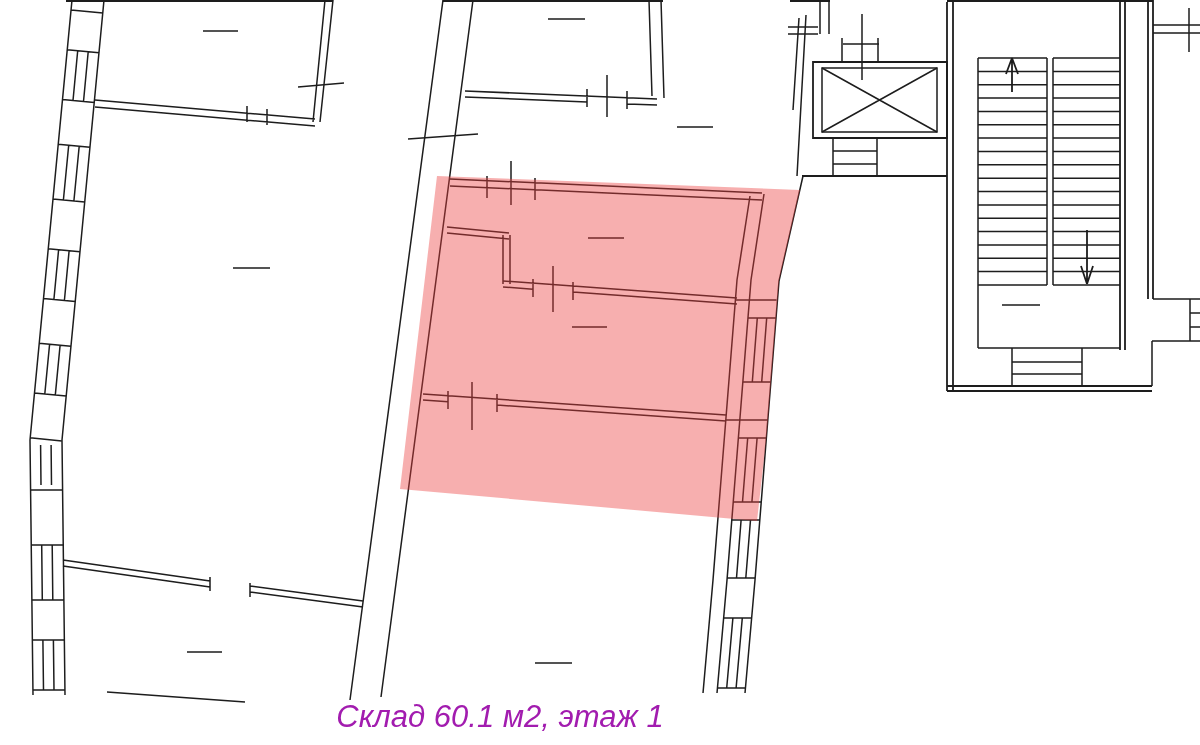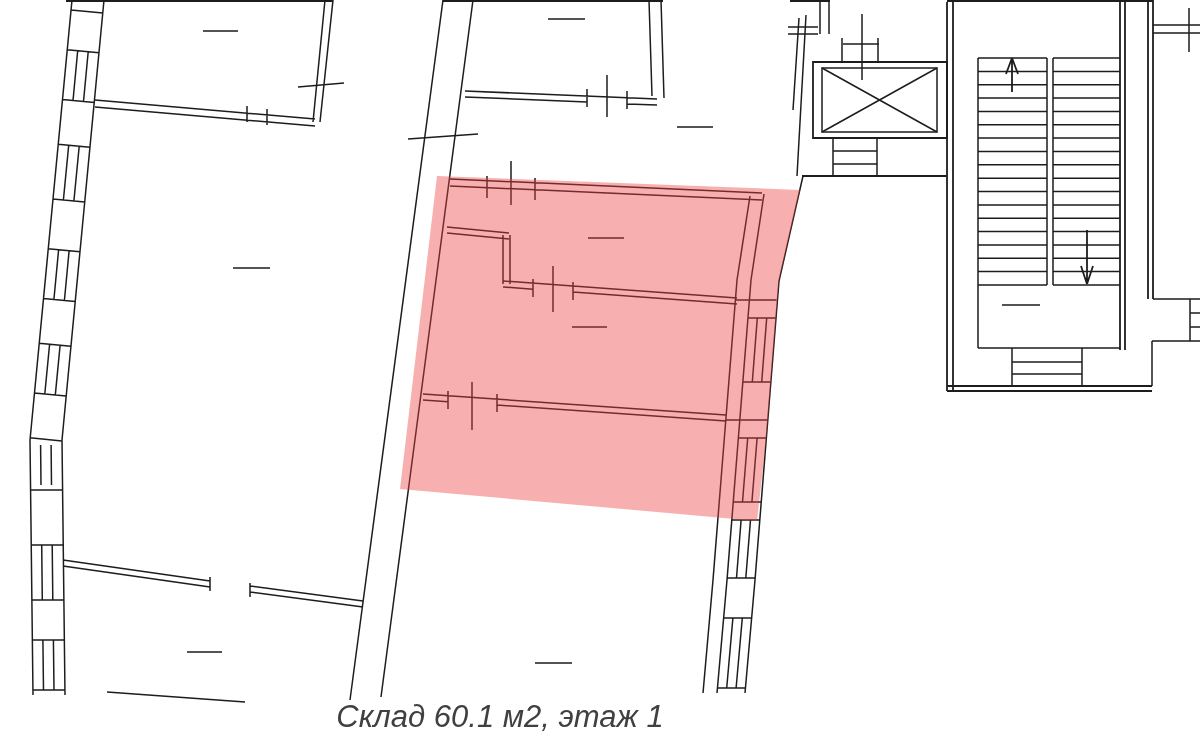--- a/index.html
+++ b/index.html
@@ -1,20 +1,20 @@
 <!DOCTYPE html>
 <html><head>
 <meta charset="utf-8">
 <style>
   html,body{margin:0;padding:0;background:#ffffff;}
   .canvas{position:relative;width:1200px;height:745px;background:#ffffff;overflow:hidden;
           font-family:"Liberation Sans", sans-serif;}
   .plan-svg{position:absolute;left:0;top:0;}
   .caption{position:absolute;left:290px;top:699px;width:420px;text-align:center;
-           font-style:italic;font-size:31px;color:#404040;letter-spacing:0px;
+           font-style:italic;font-size:31px;color:#a21caf;letter-spacing:0px;
            font-family:"Liberation Sans", sans-serif;}
 </style>
 </head>
 <body>
 
 <div class="canvas">
 
 <svg class="plan-svg" width="1200" height="745" viewBox="0 0 1200 745" fill="none" stroke-linecap="butt">
 
   <g stroke="#1d1d1d" stroke-width="1.5">

